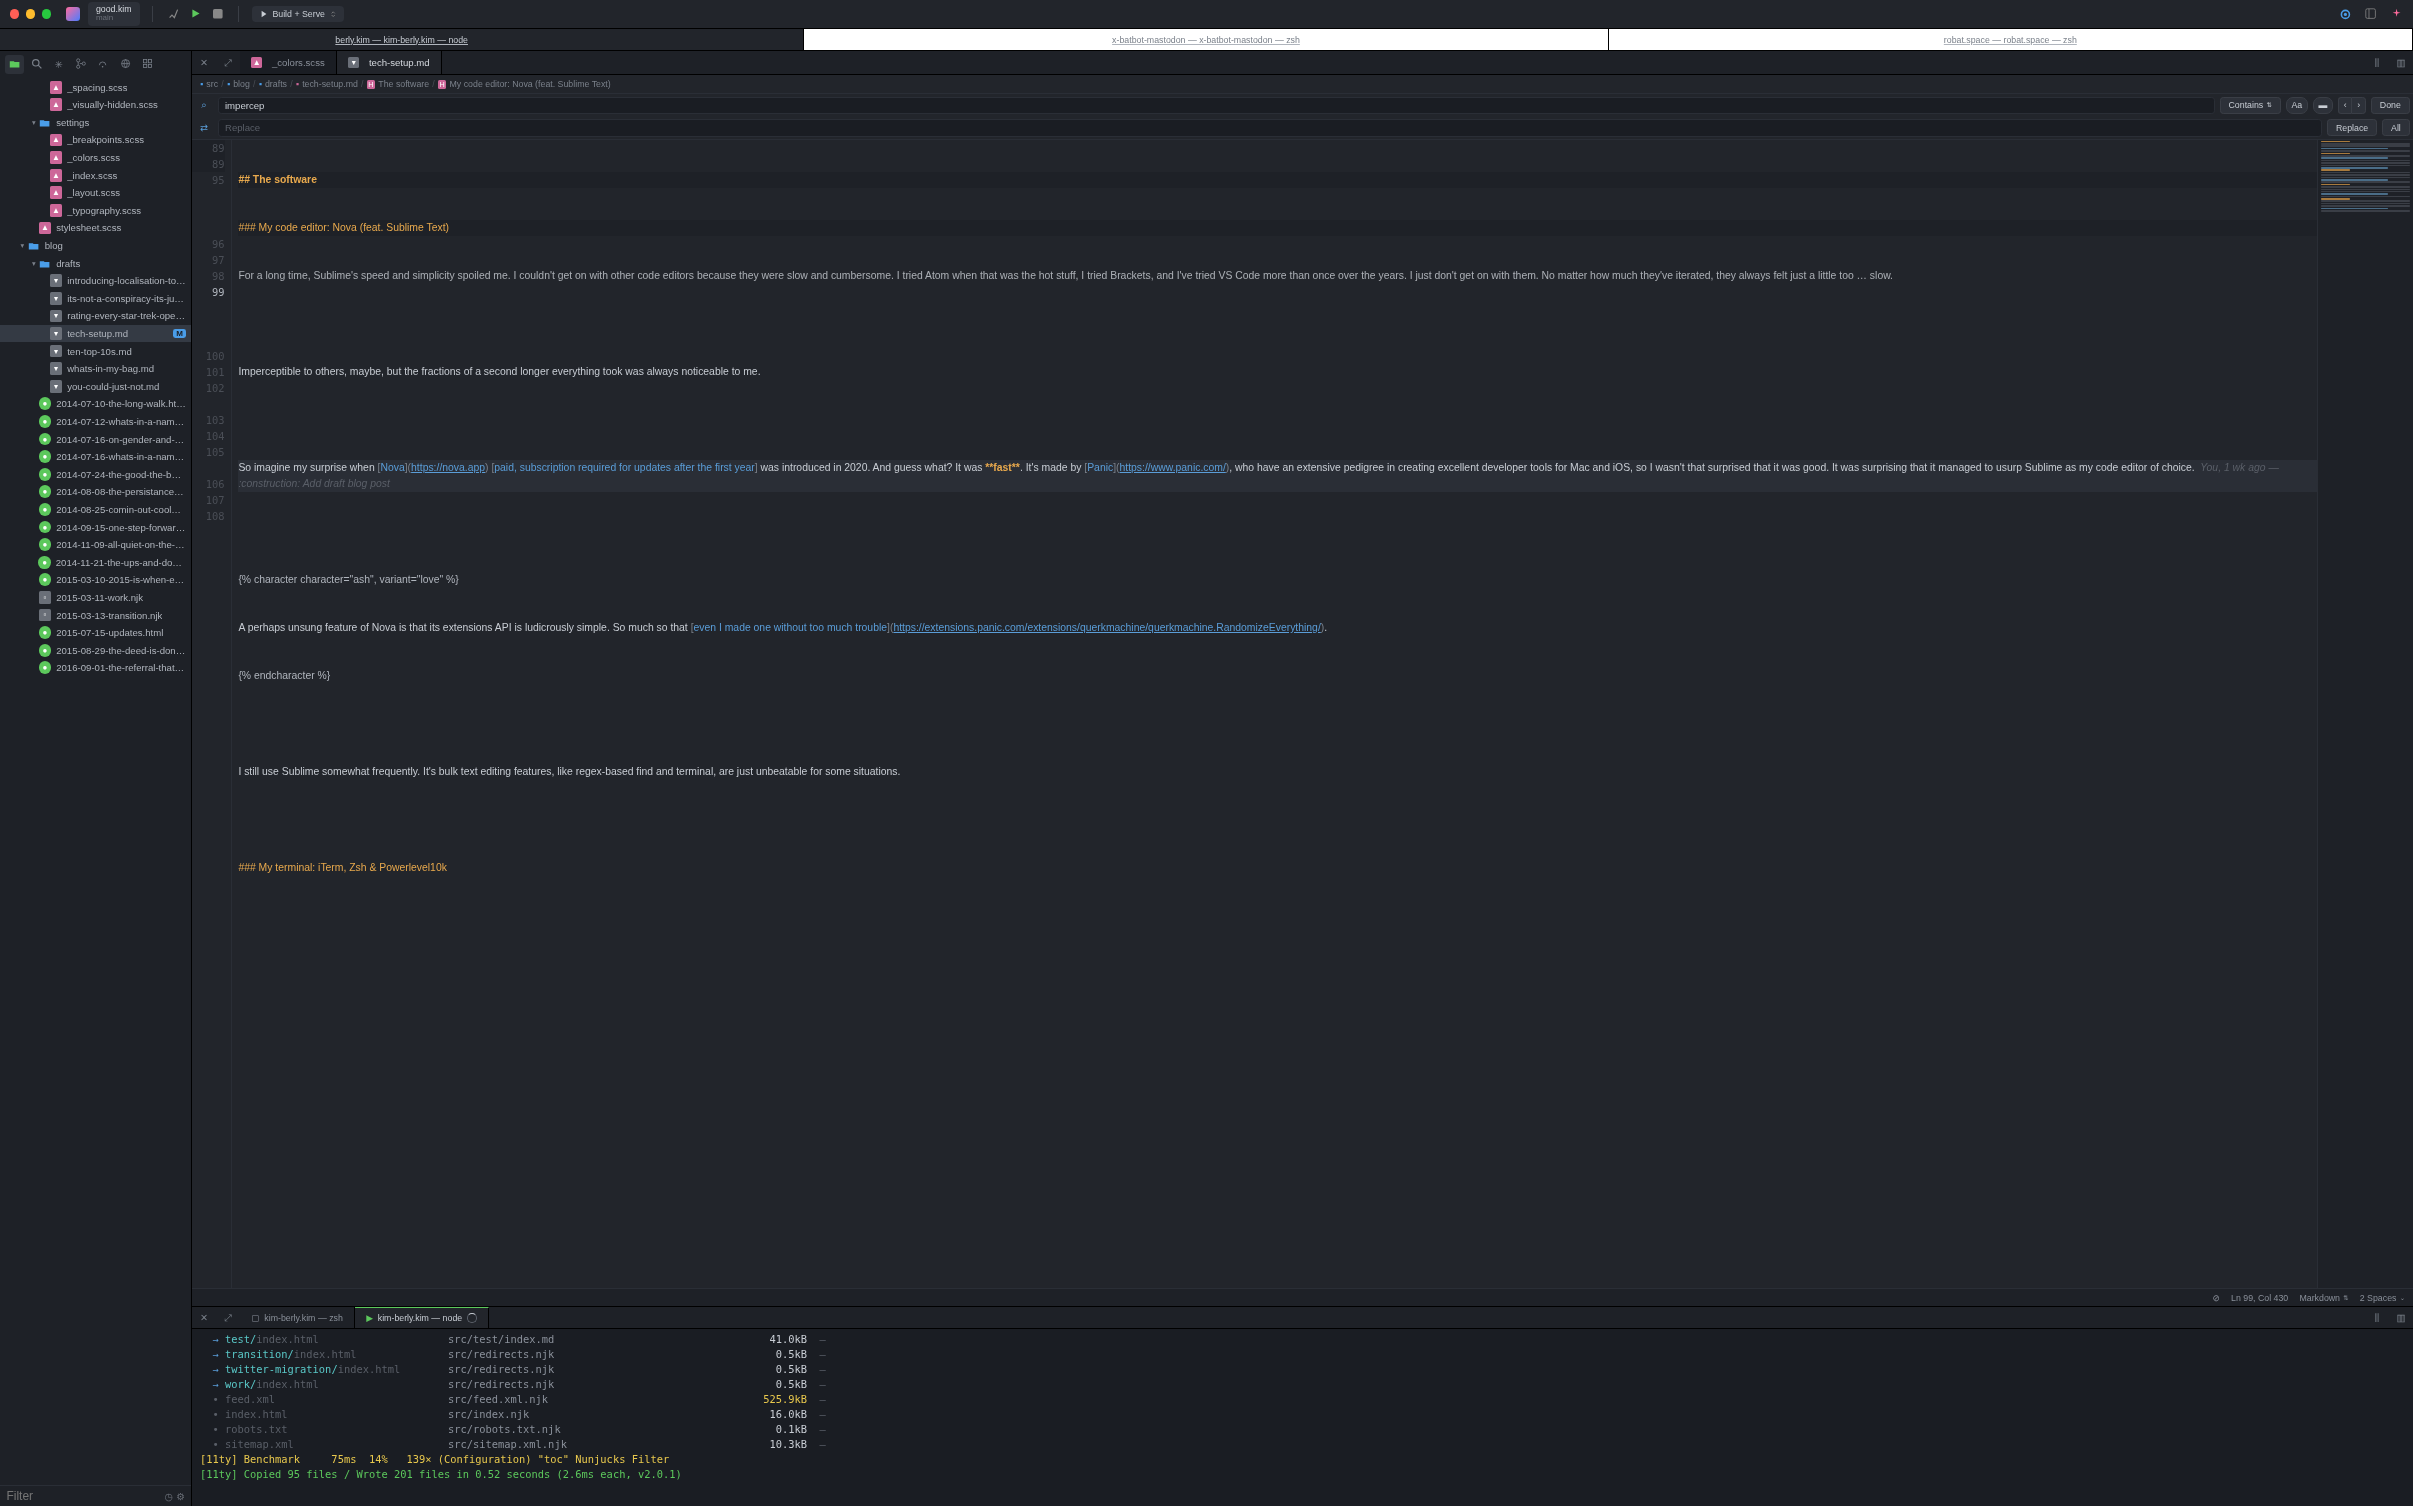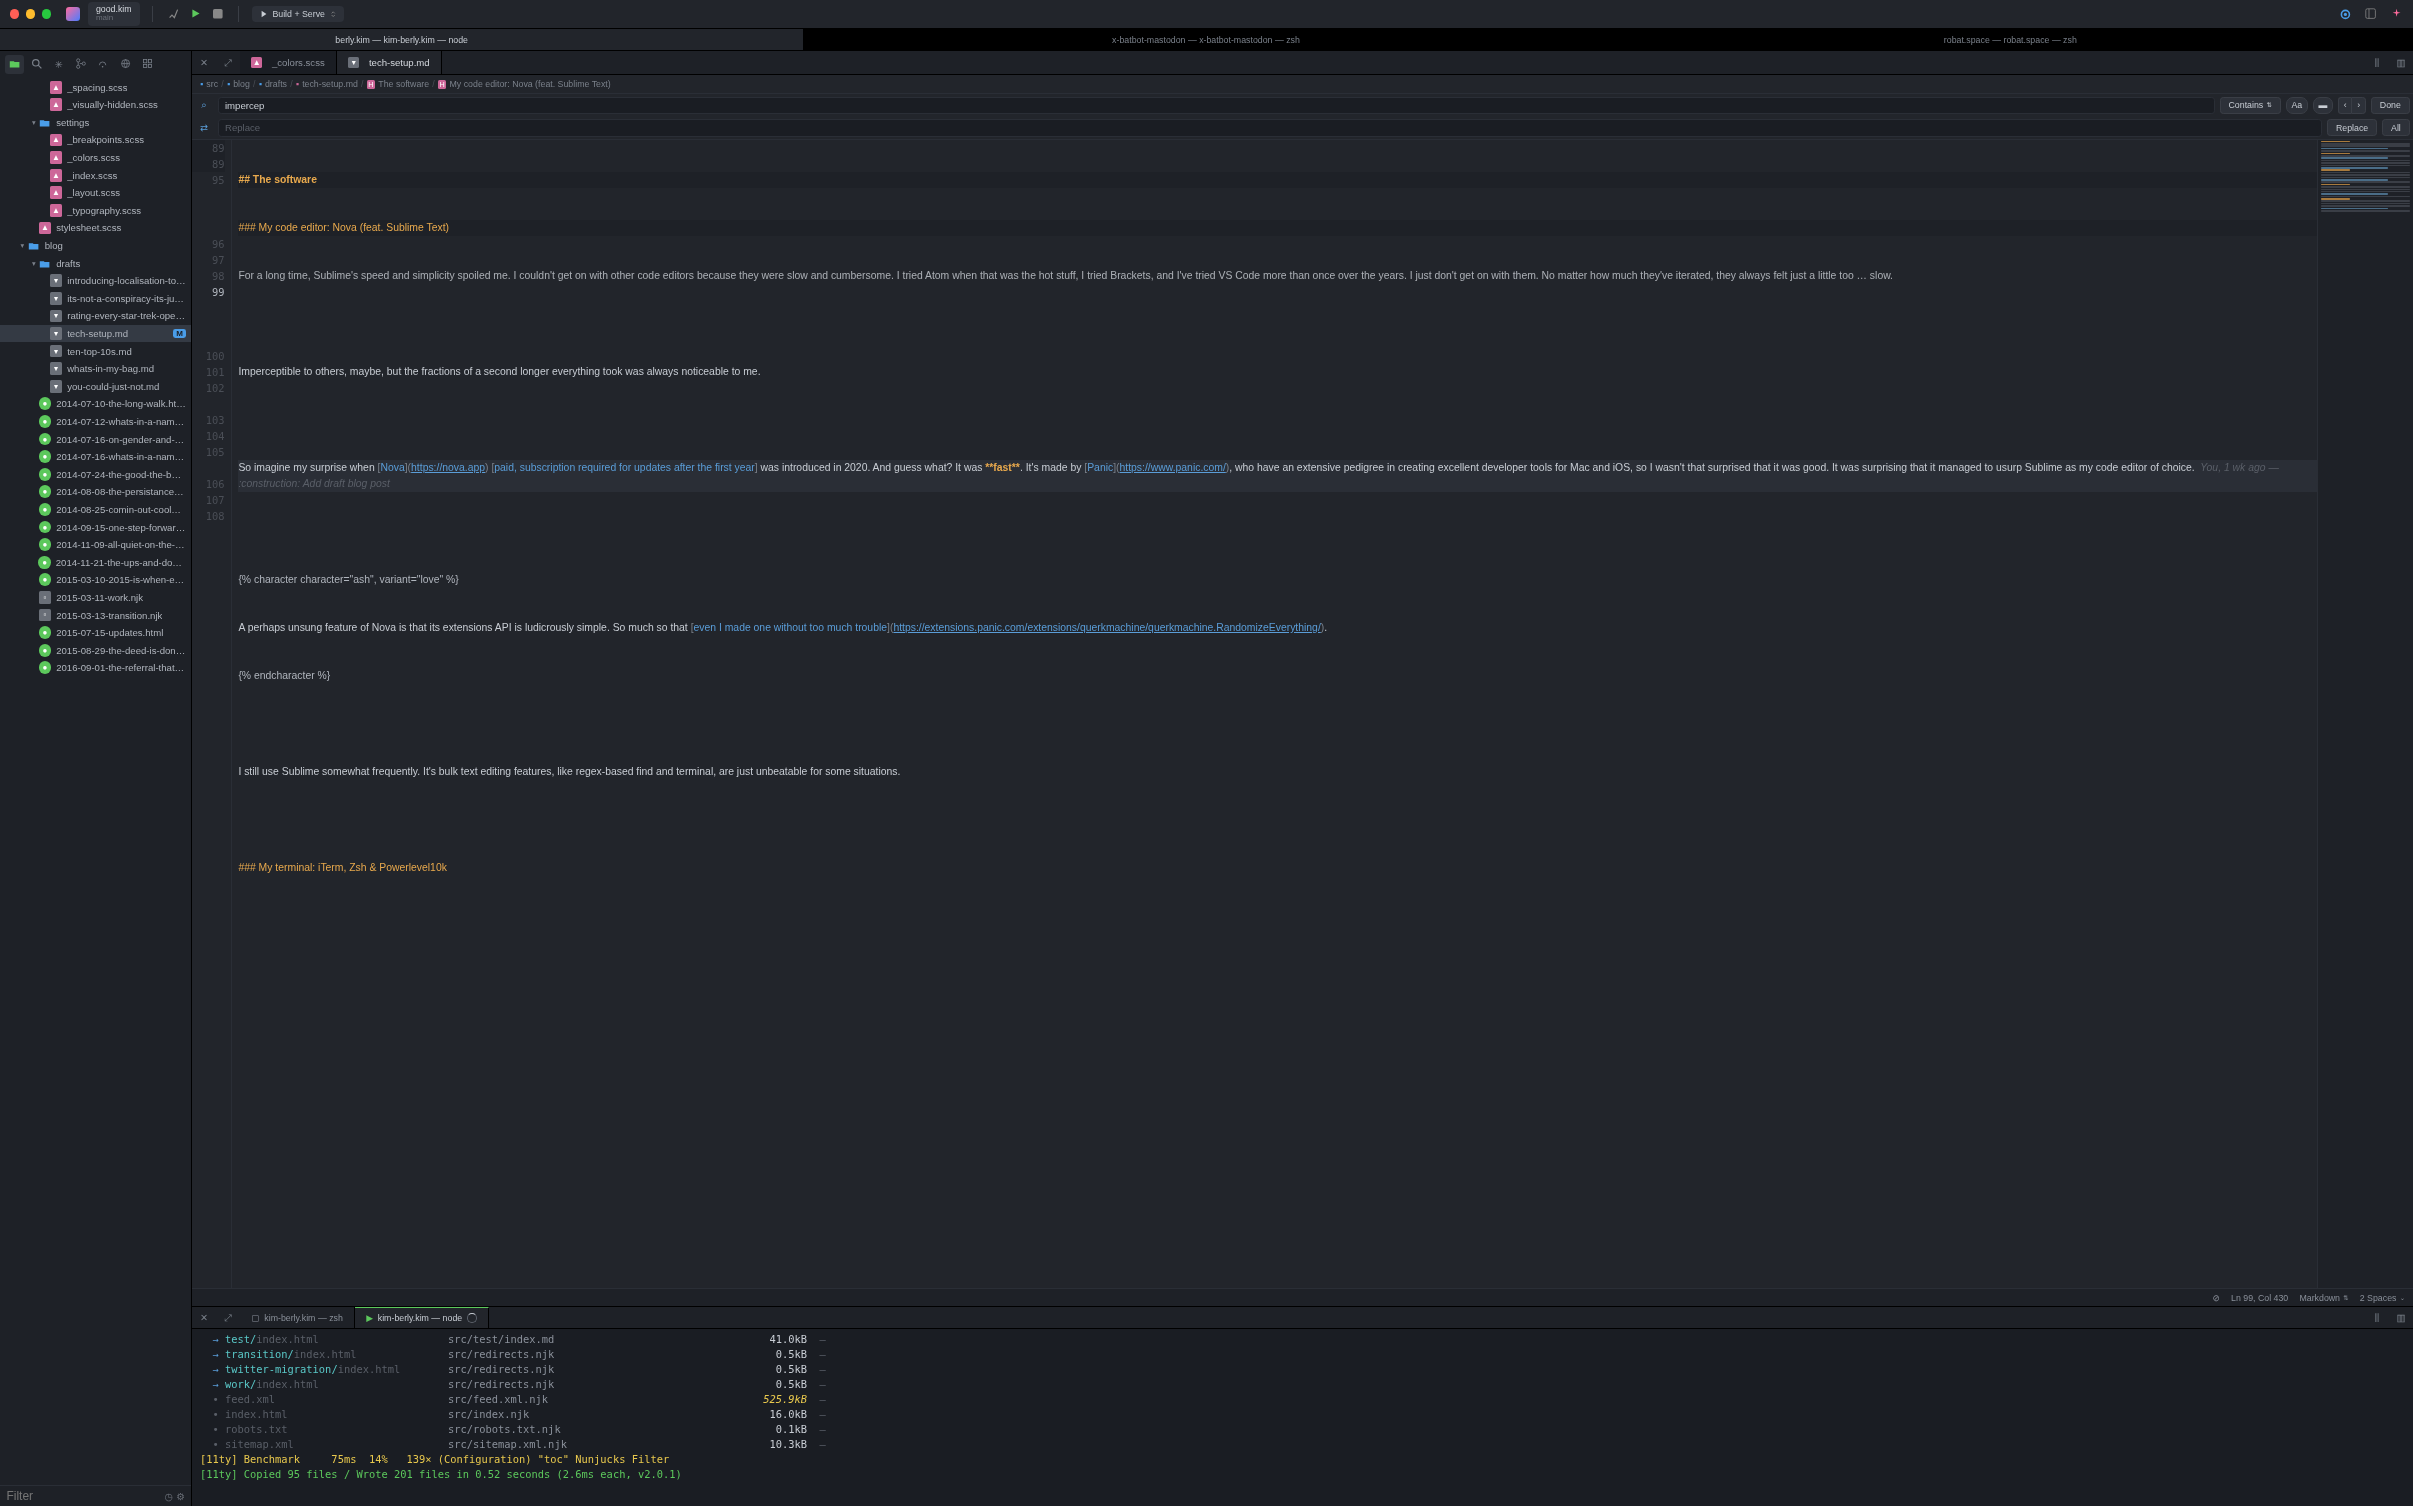--- a/index.html
+++ b/index.html
@@ -32,21 +32,21 @@
 .proj-card { background: #2d3139; border-radius: 4px; padding: 3.2px 8px; color:#d4d8de; font-size:8.8px; line-height:1.1; }
 .proj-card .sub { color:#6a6f78; font-size:8px; }
 .tool-sep { width:0.8px; height:16px; background:#3a3e46; margin:0 4.8px; }
 .tool-ico { width:14.4px; height:14.4px; display:flex; align-items:center; justify-content:center; color:#888; cursor:pointer; }
 .play { color:#5cc85c; }
 .run-select { background:#2d3139; border-radius:4px; padding:3.2px 8px; display:flex; align-items:center; gap:4.8px; color:#c8cdd4; font-size:8.8px; }
 .spacer { flex:1; }
 .right-tools { display:flex; gap:11.2px; align-items:center; }
 
 
-.wtabs { height:22.3px; background:#000000; display:flex; border-bottom:0.8px solid #000; }
+.wtabs { height:22.3px; background:#ffffff; display:flex; border-bottom:0.8px solid #000;text-decoration:underline; }
 .wtab { flex:1; display:flex; align-items:center; justify-content:center; color:#7a808a; font-size:8.8px; border-right:0.8px solid #000; cursor:pointer; }
 .wtab.active { background:#22252b; color:#c8cdd4; }
 
 
 .main { flex:1; display:flex; overflow:hidden; }
 
 
 .sidebar { width:192px; background:#1e2127; display:flex; flex-direction:column; border-right:0.8px solid #000; }
 .sb-tools { height:25.5px; display:flex; align-items:center; padding:0 4.8px; gap:3.2px; }
 .sb-tools .sb-ico { width:19px; height:19px; display:flex; align-items:center; justify-content:center; color:#7a808a; cursor:pointer; border-radius:3.2px; }
@@ -131,21 +131,21 @@
 .term-spin { width:9.6px; height:9.6px; border:1.6px solid #5a5f68; border-top-color:#c8cdd4; border-radius:50%; animation:spin 1s linear infinite; }
 @keyframes spin { to { transform:rotate(360deg); } }
 .term-body { flex:1; font-family:"SF Mono",Menlo,monospace; font-size:10.4px; line-height:15px; padding:3.2px 8px; overflow:hidden; }
 .term-line { white-space:pre; }
 .t-arrow { color:#5a9dd8; }
 .t-cyan { color:#5ac8c8; }
 .t-dim { color:#5a5f68; }
 .t-yellow { color:#e8c84d; }
 .t-green { color:#5cc85c; }
 .t-size { color:#c8cdd4; display:inline-block; width:56px; text-align:right; }
-.t-size.y { color:#e8c84d;font-style:italic; }
+.t-size.y { color:#e8c84d; }
 .t-path { display:inline-block; width:223px; }
 .t-src { display:inline-block; width:303px; color:#8a909a; }
 
 svg { display:block; }
 </style>
 </head>
 <body>
 
 <div class="window">
 

